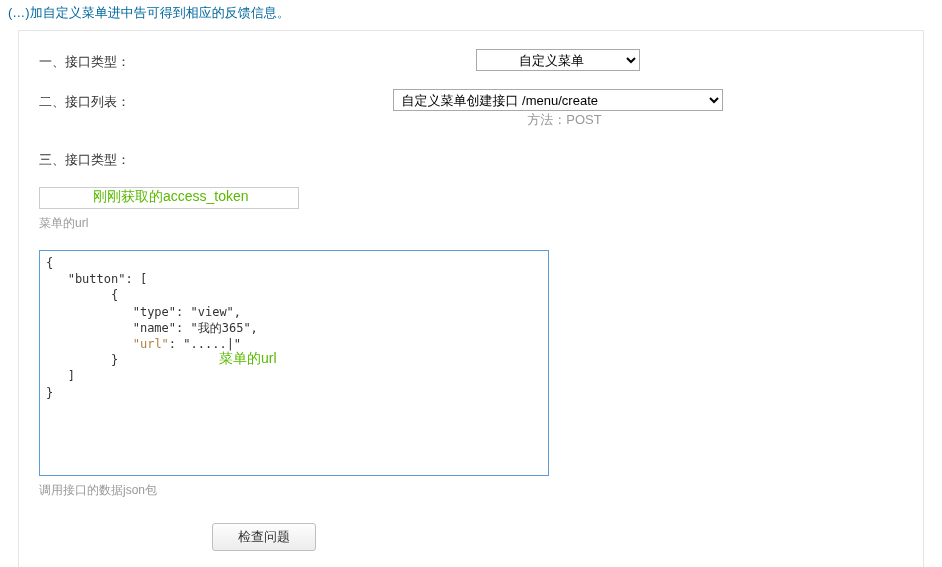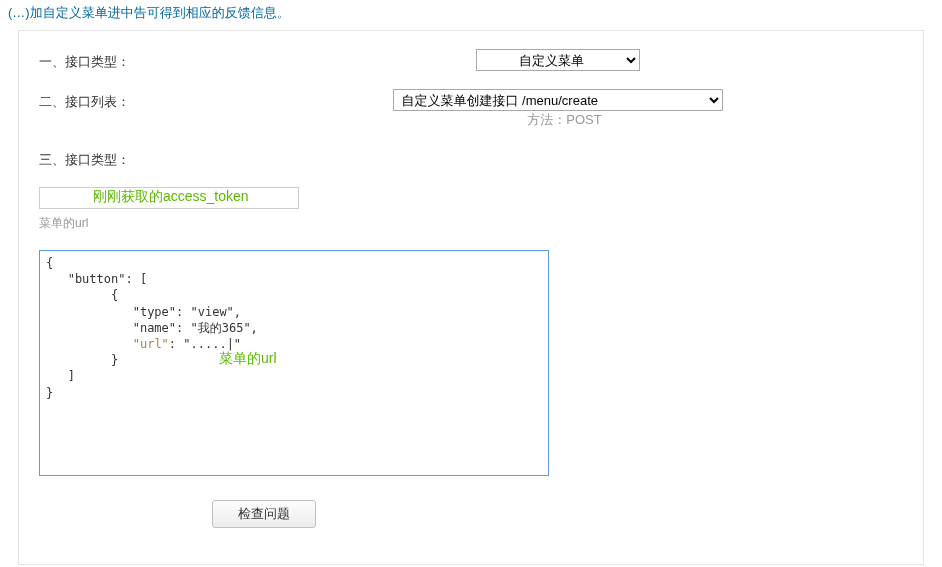--- a/index.html
+++ b/index.html
@@ -181,20 +181,21 @@
       <div class="body-textarea body-pre" contenteditable="true" style="">{
    "button": [
          {
             "type": "view",
             "name": "我的365",
             <span class="urlkey">"url"</span>: ".....|"
          }
    ]
 }</div>
       <span class="annotation-green annot-url">菜单的url</span>
+      <div class="field-desc">调用接口的数据json包</div>
     </div>
   </div>
 
   <div class="form-row" style="margin-top:24px; margin-bottom:12px;">
     <div class="row-label"></div>
     <div class="row-content">
       <button class="btn-check">检查问题</button>
     </div>
   </div>
 

